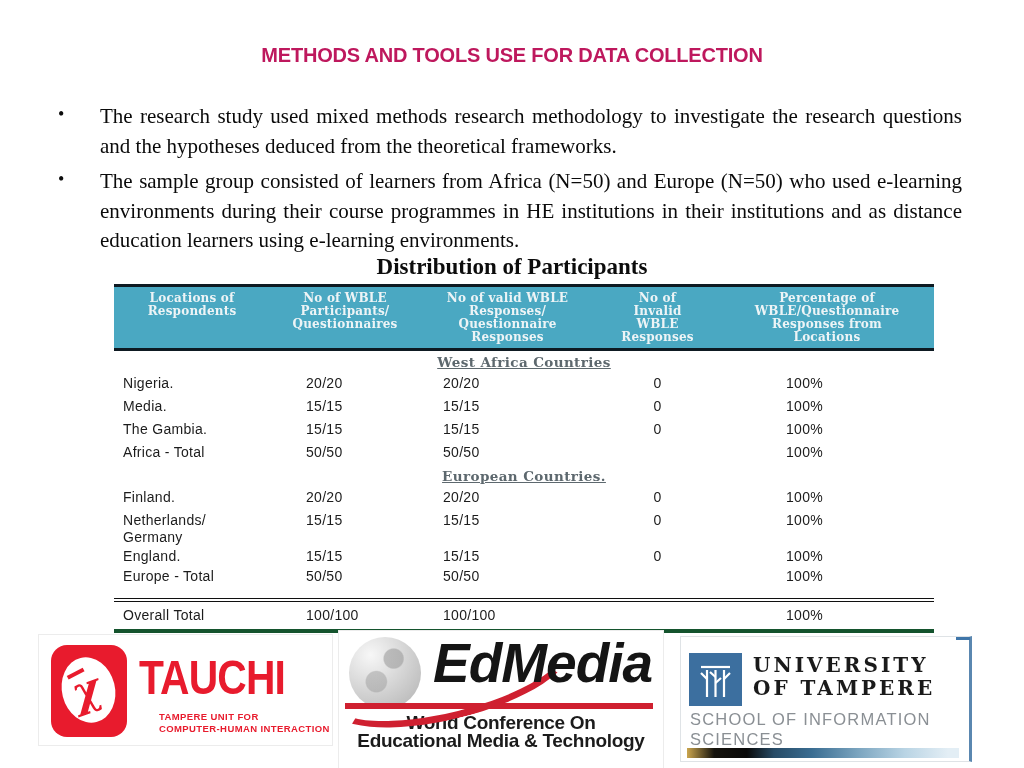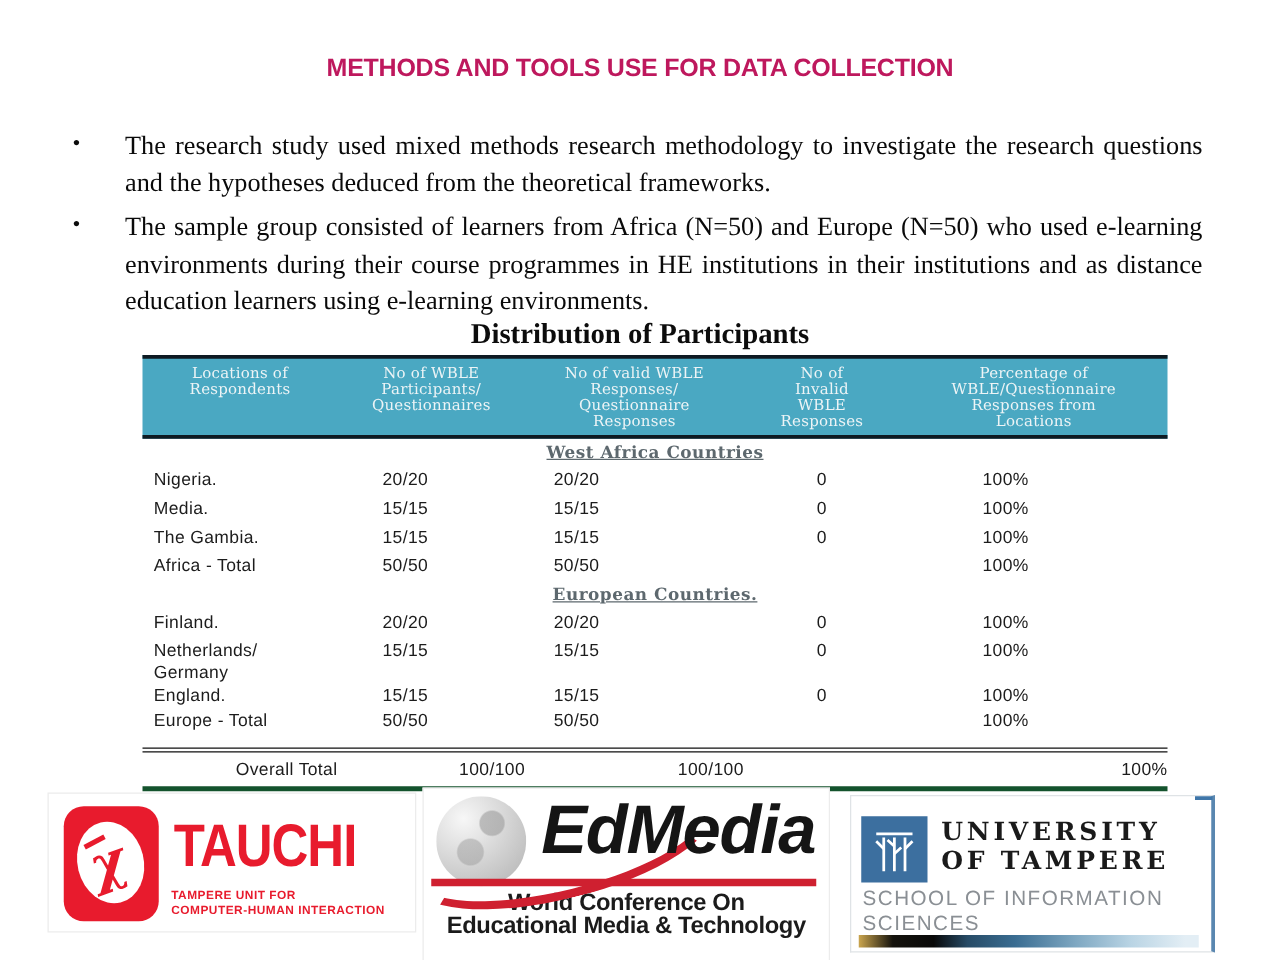--- a/index.html
+++ b/index.html
@@ -28,21 +28,21 @@
   }
   
   #ptable { position:absolute; left:114px; top:284px; width:820px; }
   #table-header-row {
     display:flex; background:var(--table-header-bg);
     border-top:3px solid #0e1a22; border-bottom:3px solid #0e1a22;
     padding:3px 0 4px 0;
   }
   .th {
     white-space:pre-line; text-align:center; font-family:"DejaVu Serif", serif;
-    font-weight:400; font-size:12px; line-height:13px; color:var(--table-header-text);
+    font-weight:700; font-size:12px; line-height:13px; color:var(--table-header-text);
     letter-spacing:0.2px; padding-top:2px;
   }
   .c0{width:156px}.c1{width:150px}.c2{width:175px}.c3{width:125px}.c4{width:214px}
   #table-body { border-bottom:4px solid #14532d; }
   .trow { display:flex; min-height:23px; align-items:flex-start; }
   .trow:nth-child(9), .trow:nth-child(10) { min-height:20px; }
   .td {
     font-family:Liberation Sans, sans-serif; font-size:14px; line-height:17px;
     color:#1c1c1c; letter-spacing:0.3px; white-space:pre-line; padding-top:2px;
   }
@@ -50,21 +50,21 @@
   .td.c1{padding-left:36px}
   .td.c2{padding-left:23px}
   .td.c3{text-align:center}
   .td.c4{padding-left:66px}
   .section {
     min-height:22px; text-align:center; font-family:"DejaVu Serif", serif;
     font-weight:700; font-size:13.5px; color:var(--section-text);
     text-decoration:underline; letter-spacing:0.4px; padding-top:3px;
   }
   .spacer { height:12px; }
-  .trow.total { border-top:4px double #101010; min-height:26px; padding:3px 0 5px 0;text-align:right; }
+  .trow.total { border-top:4px double #101010; min-height:26px; padding:3px 0 5px 0; }
   
   .logo-box { position:absolute; background:#fff; border:1px solid #ececec; }
   
   #tauchi-box { left:38px; top:634px; width:295px; height:112px; }
   #tauchi-square {
     position:absolute; left:12px; top:10px; width:76px; height:92px;
     background:var(--tauchi-red); border-radius:16px;
   }
   #tauchi-ellipse {
     position:absolute; left:11px; top:12px; width:53px; height:66px;
@@ -78,21 +78,21 @@
   #tauchi-glyph-bar {
     position:absolute; left:9px; top:12px; width:18px; height:4px;
     background:var(--tauchi-red); transform:rotate(-14deg);
   }
   #tauchi-name {
     position:absolute; left:100px; top:18px; font-weight:700; font-size:48px;
     line-height:50px; color:var(--tauchi-red); transform:scaleX(0.85);
     transform-origin:left top; letter-spacing:-1px;
   }
   #tauchi-sub {
-    position:absolute; left:98px; top:76px; font-weight:700; font-size:9.5px;
+    position:absolute; left:120px; top:76px; font-weight:700; font-size:9.5px;
     line-height:12px; letter-spacing:0.4px; color:var(--tauchi-red); white-space:pre-line;
   }
   
   #edmedia-box { left:338px; top:630px; width:326px; height:144px; }
   #edmedia-globe {
     position:absolute; left:10px; top:6px; width:72px; height:72px; border-radius:50%;
     background:
       radial-gradient(circle at 62% 30%, rgba(150,150,150,.55) 0 14%, transparent 16%),
       radial-gradient(circle at 38% 62%, rgba(150,150,150,.45) 0 16%, transparent 18%),
       radial-gradient(circle at 30% 25%, #f7f7f7, #b9b9b9 88%);

